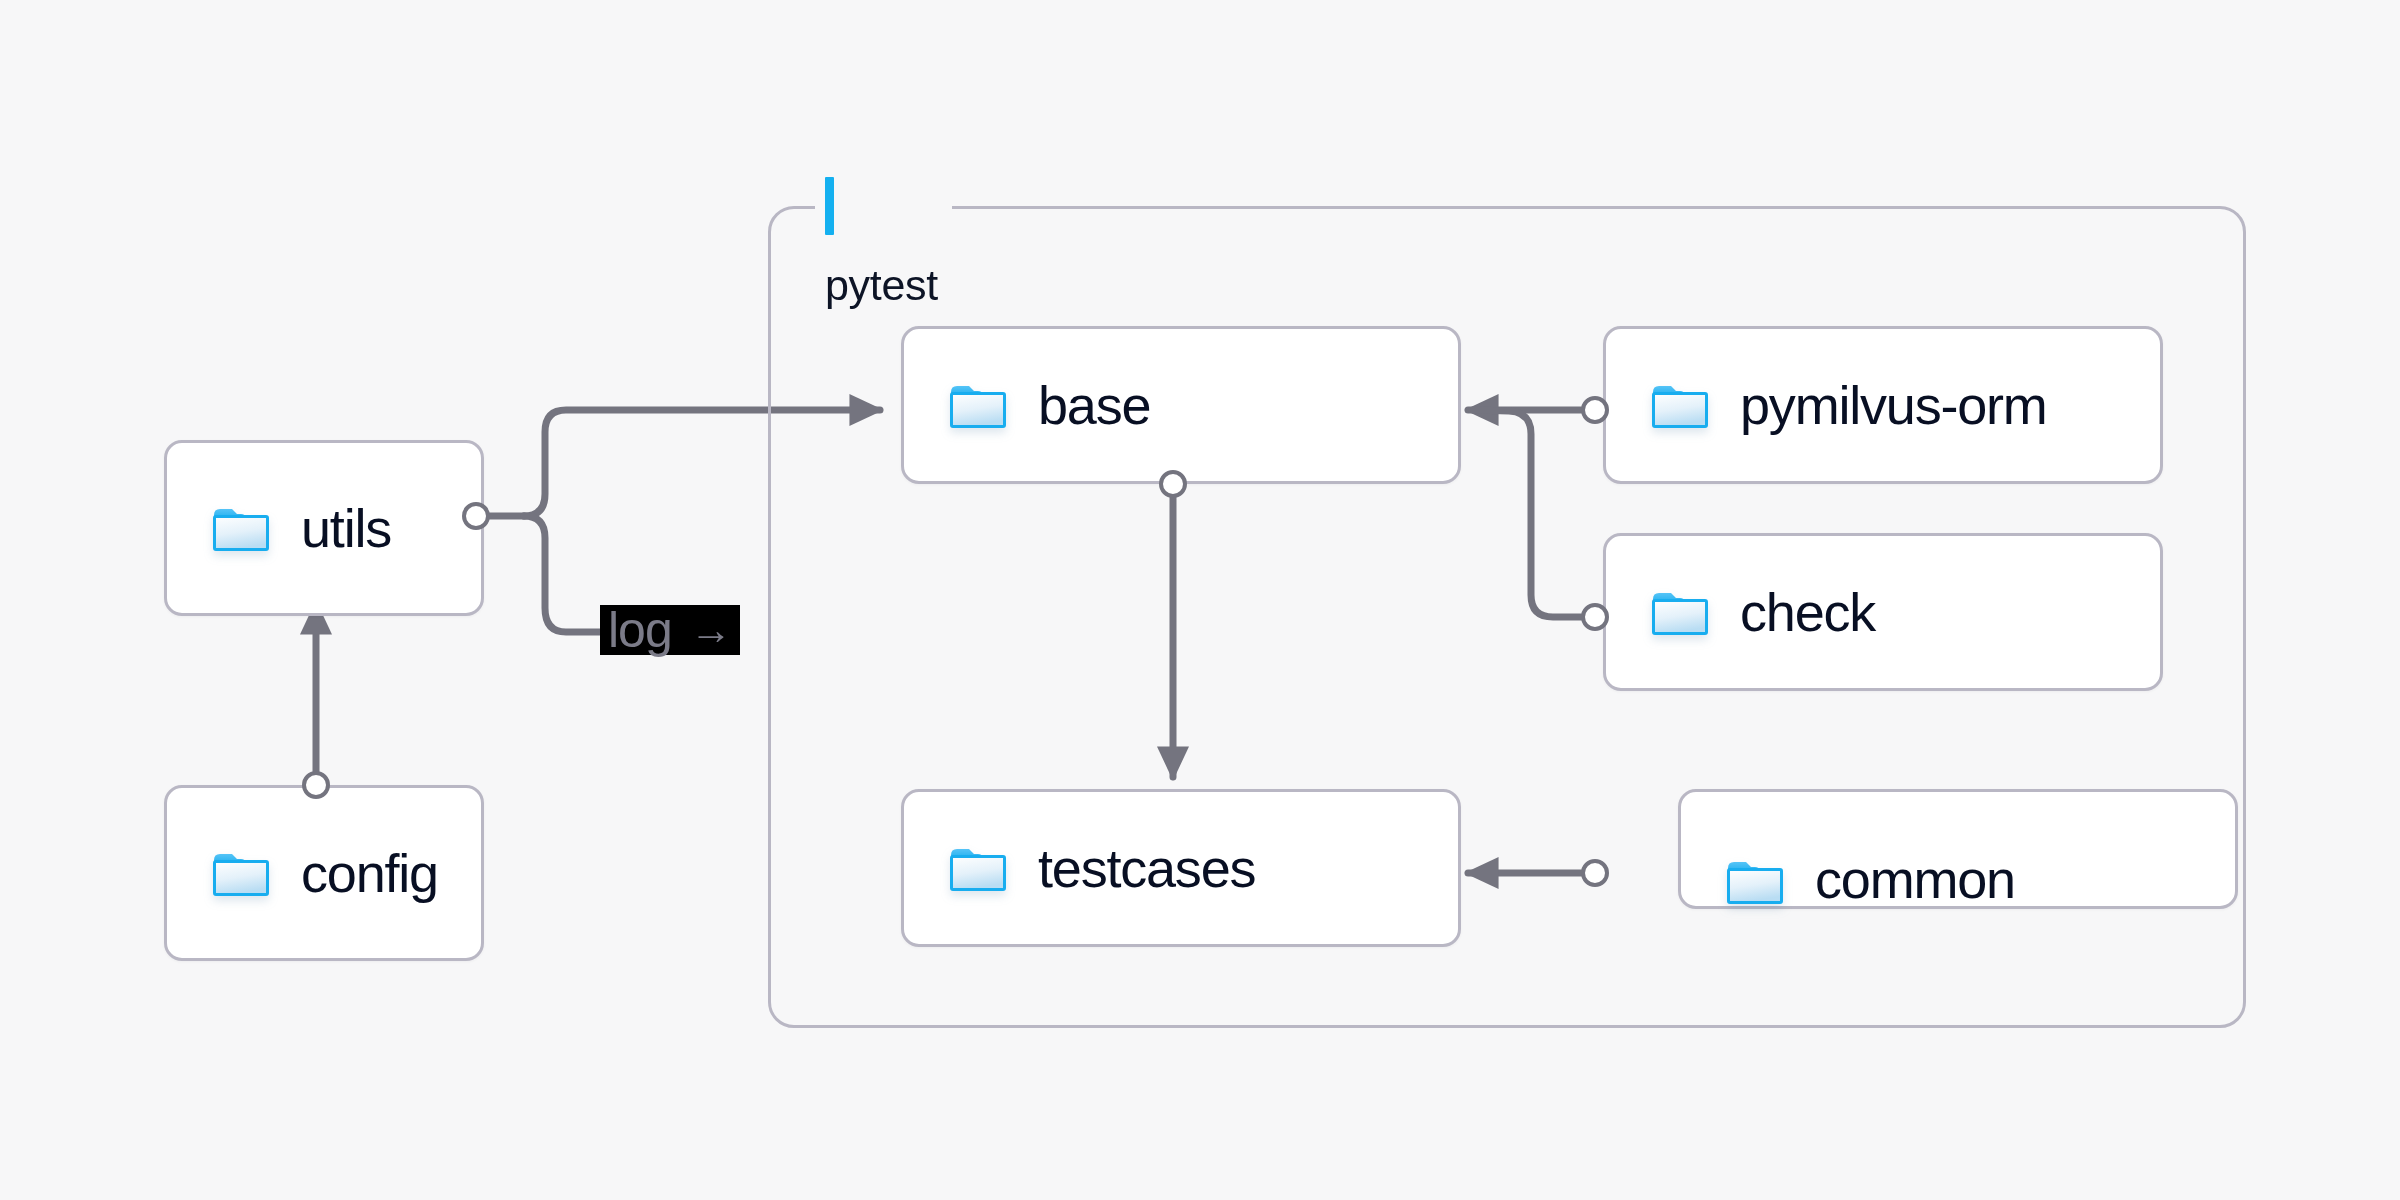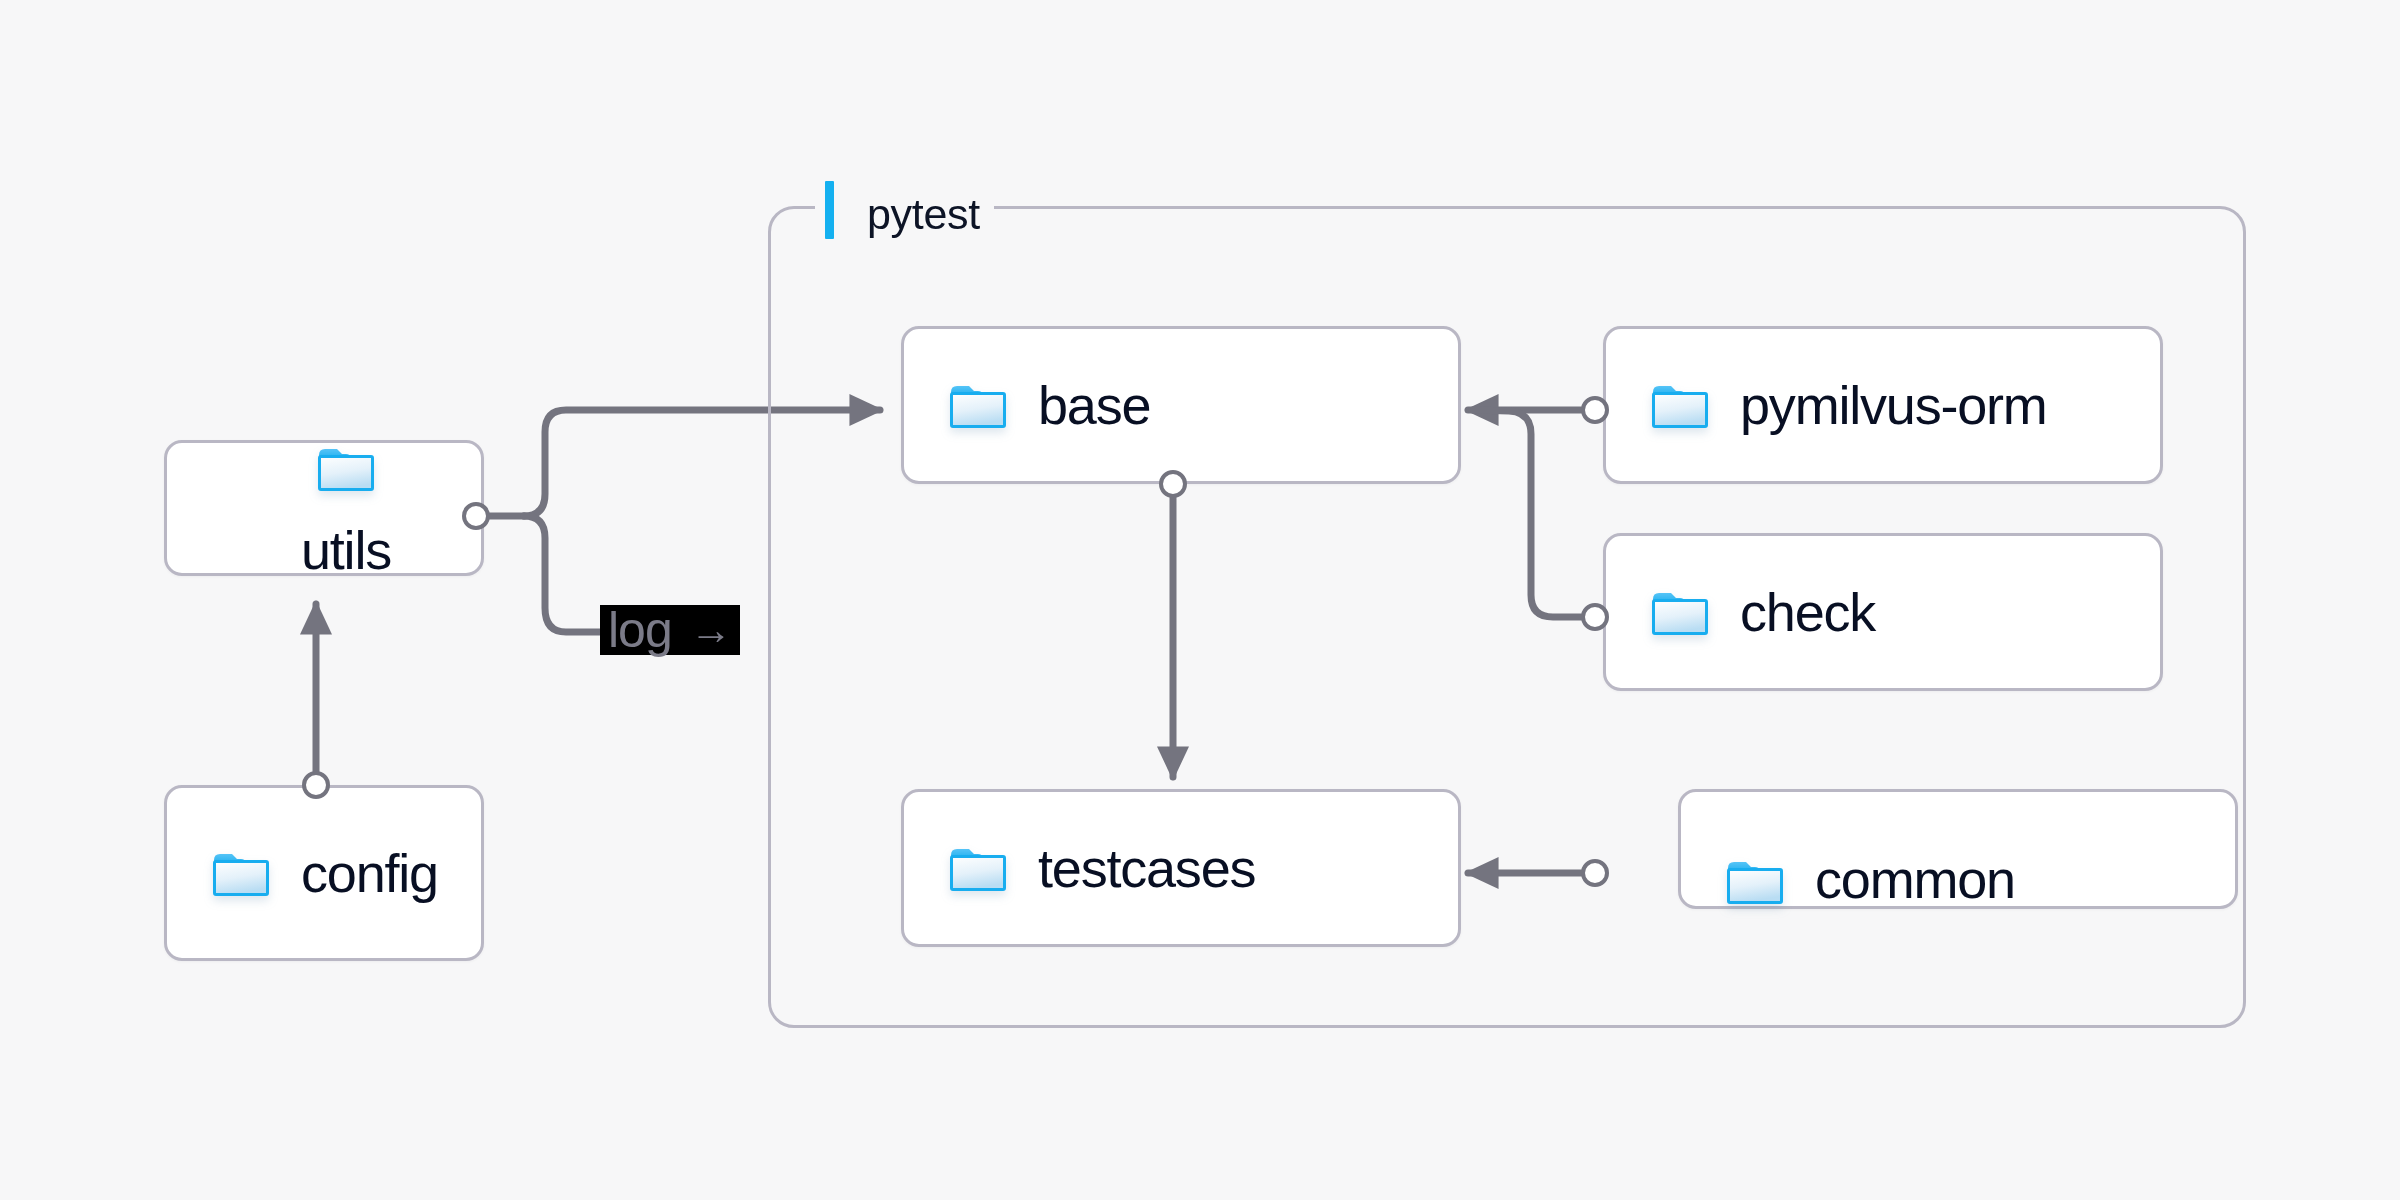--- a/index.html
+++ b/index.html
@@ -29,25 +29,26 @@
   .group-box {
     position: absolute;
     border: 3px solid #b9b7c4;
     border-radius: 26px;
     background: transparent;
     box-sizing: border-box;
   }
   .group-label {
     position: absolute;
     display: flex;
-    align-items: flex-end;
-    gap: 33px;
+    align-items: flex-start;
+    gap: 26px;
     background: #f7f7f8;
     padding: 0 14px 0 10px;
     height: 62px;
+    flex-direction: column;
   }
   .group-label-bar {
     width: 9px;
     height: 58px;
     background: #14b0f0;
     border-radius: 1px;
     flex: 0 0 auto;
   }
   .group-label-text {
     font-size: 43px;
@@ -163,21 +164,21 @@
     </g>
   </svg>
 
   <div class="group-box" style="left:768px; top:206px; width:1478px; height:822px;"></div>
 
   <div class="group-label" style="left:815px; top:177px;">
     <span class="group-label-bar"></span>
     <span class="group-label-text">pytest</span>
   </div>
 
-  <div class="node" style="left:156px; top:440px; width:320px; height:136px;flex-direction:column;">
+  <div class="node" style="left:156px; top:440px; width:320px; height:176px;">
     <span class="folder-icon">
       <svg width="60" height="50" viewBox="0 0 60 50">
         <path d="M3 12 Q3 6 9 6 L21 6 L26 11 L30 11 Q34 11 34 14 L34 17 L3 17 Z" fill="url(#folderTab)"></path>
         <rect x="3" y="13" width="54" height="34" rx="1.5" fill="url(#folderGrad)" stroke="#17ade f" stroke-width="0"></rect>
         <rect x="3.5" y="13.5" width="53" height="33" rx="1.5" fill="none" stroke="#18adef" stroke-width="3"></rect>
       </svg>
     </span>
     <span class="node-label">utils</span>
   </div>
   <span class="port" style="left:462px; top:502px;"></span>

